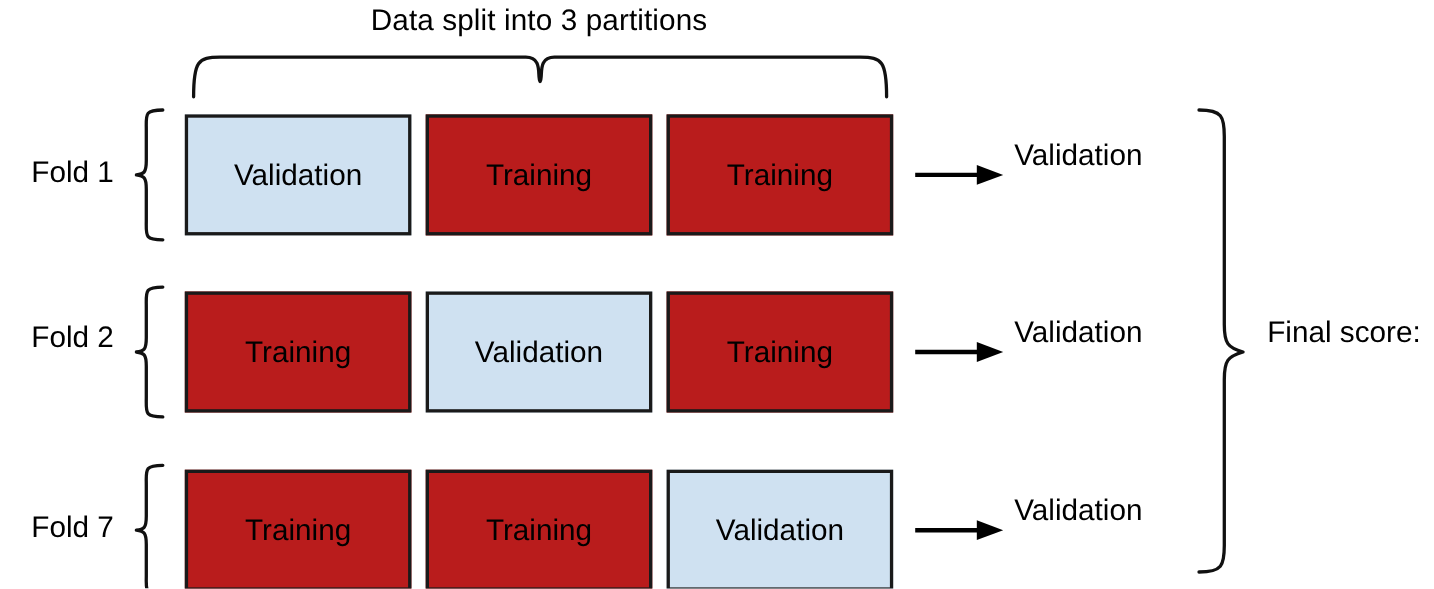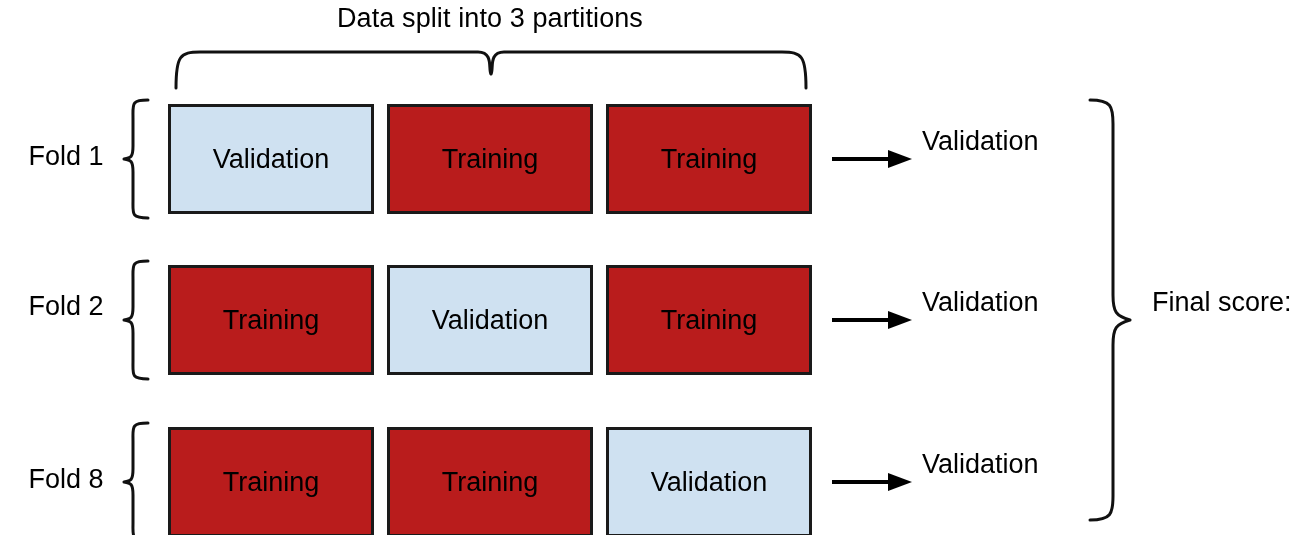--- a/index.html
+++ b/index.html
@@ -125,21 +125,21 @@
     <span class="part-label">Validation</span>
   </div>
   <div class="abs part-box" style="left:606px; top:265px; width:206px; height:110px;">
     <span class="part-label">Training</span>
   </div>
 
   <div class="abs score-text" style="left:922px; top:285px;">
     <span class="ln">Validation</span>
   </div>
 
-  <div class="abs fold-label" style="left:6px; top:463px;">Fold 8</div>
+  <div class="abs fold-label" style="left:6px; top:463px;">Fold 7</div>
 
   <div class="abs part-box" style="left:168px; top:427px; width:206px; height:110px;">
     <span class="part-label">Training</span>
   </div>
   <div class="abs part-box" style="left:387px; top:427px; width:206px; height:110px;">
     <span class="part-label">Training</span>
   </div>
   <div class="abs part-box validation" style="left:606px; top:427px; width:206px; height:110px;">
     <span class="part-label">Validation</span>
   </div>

